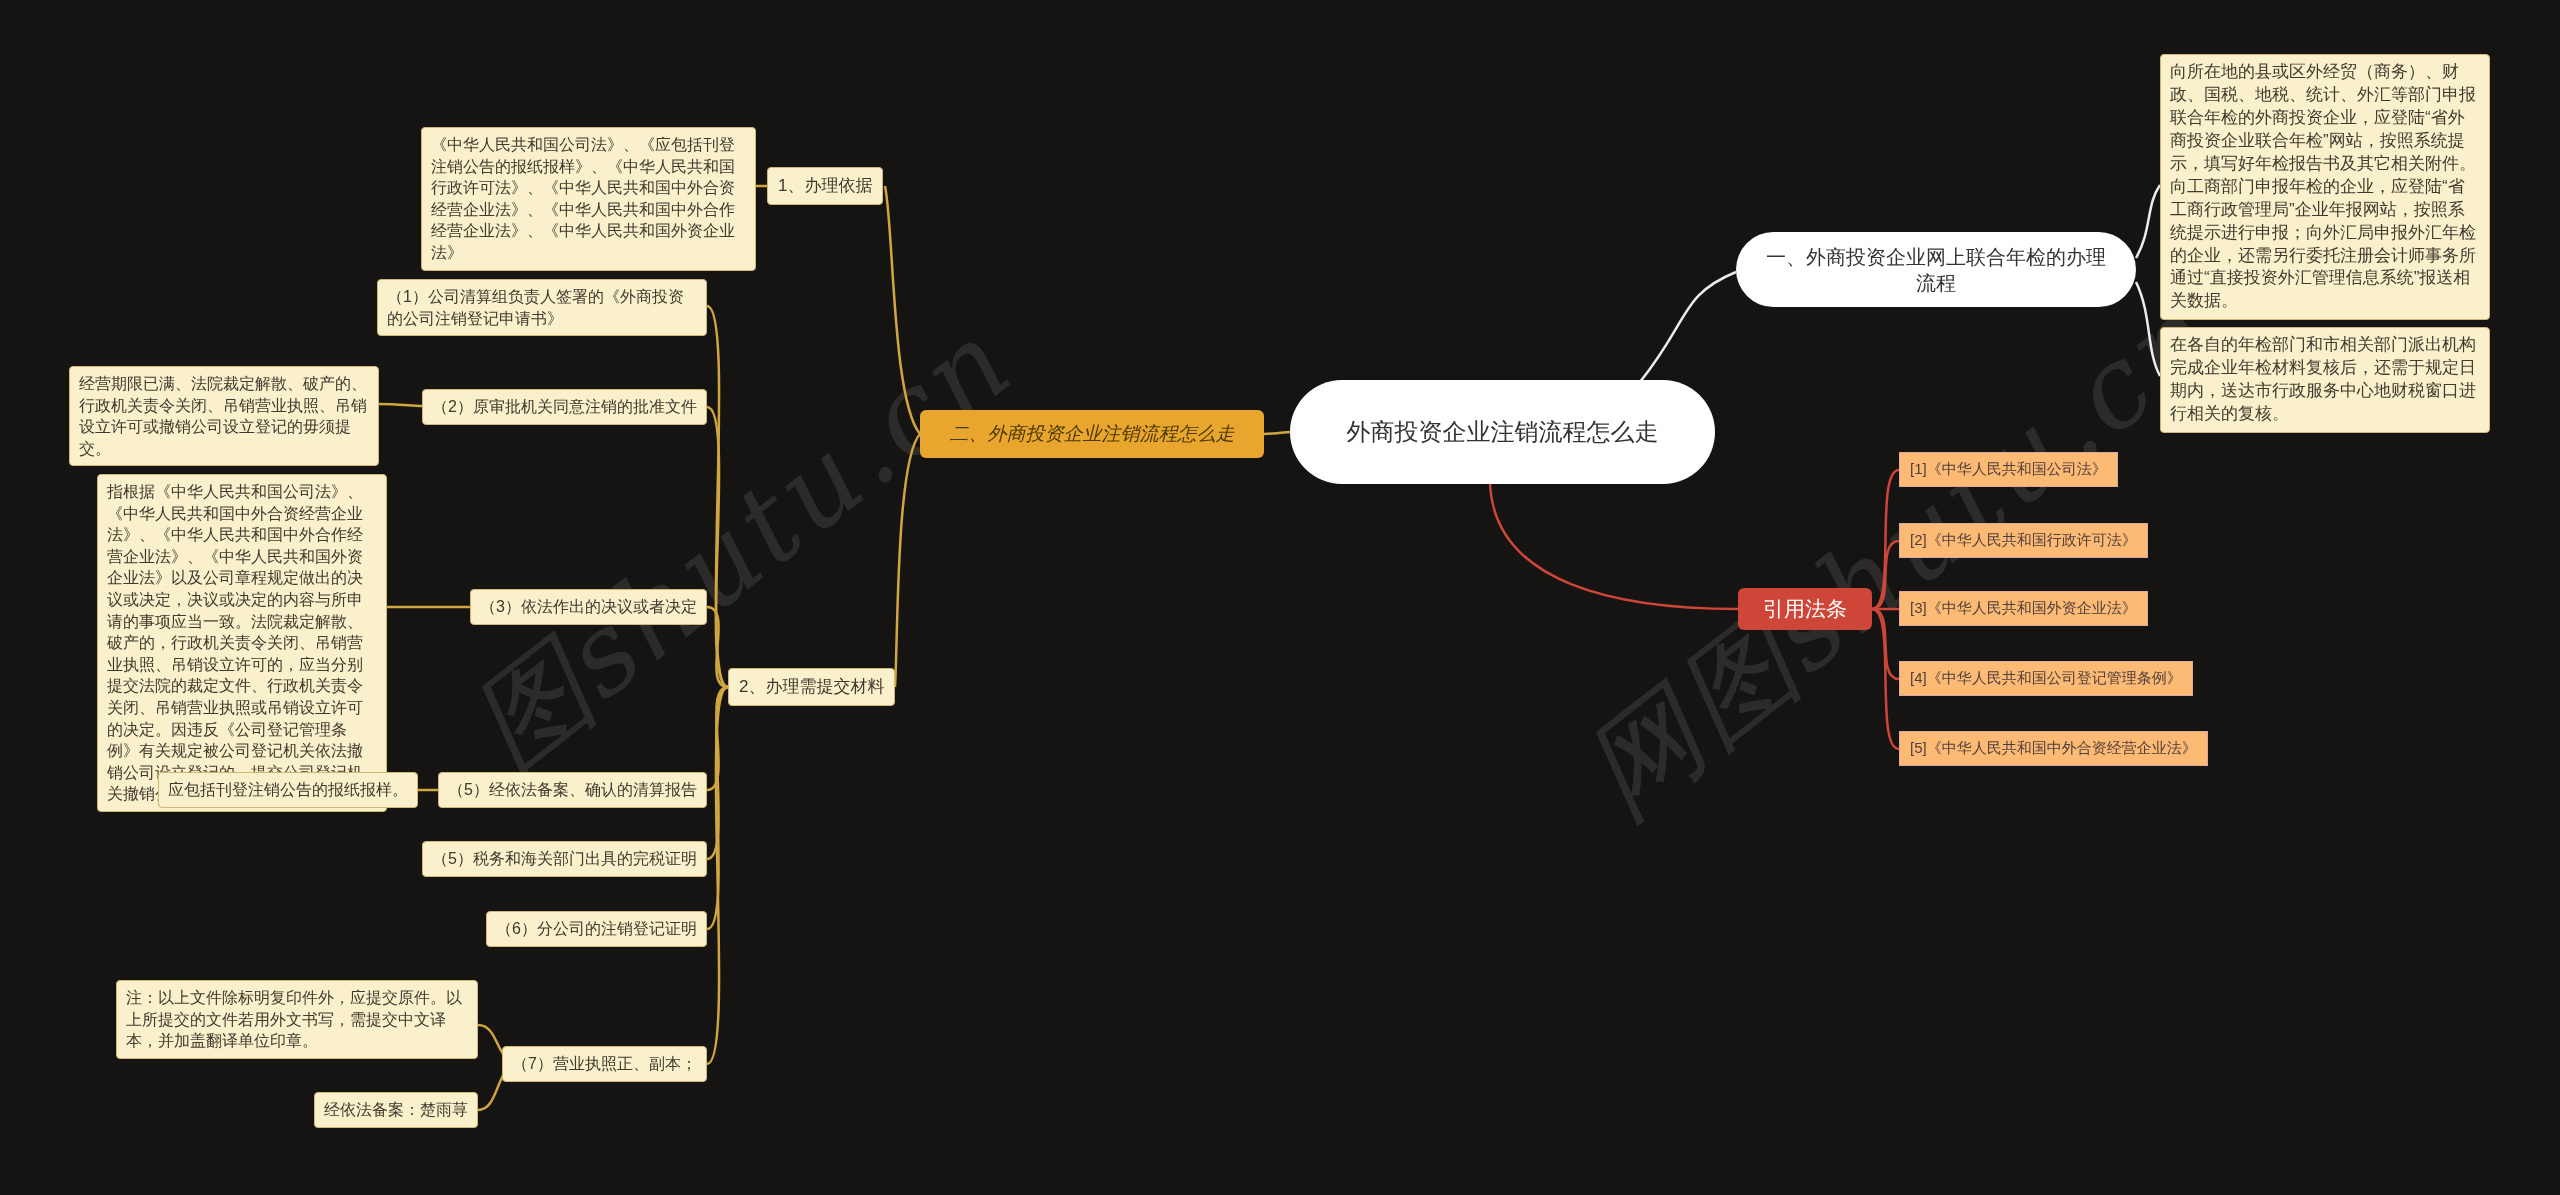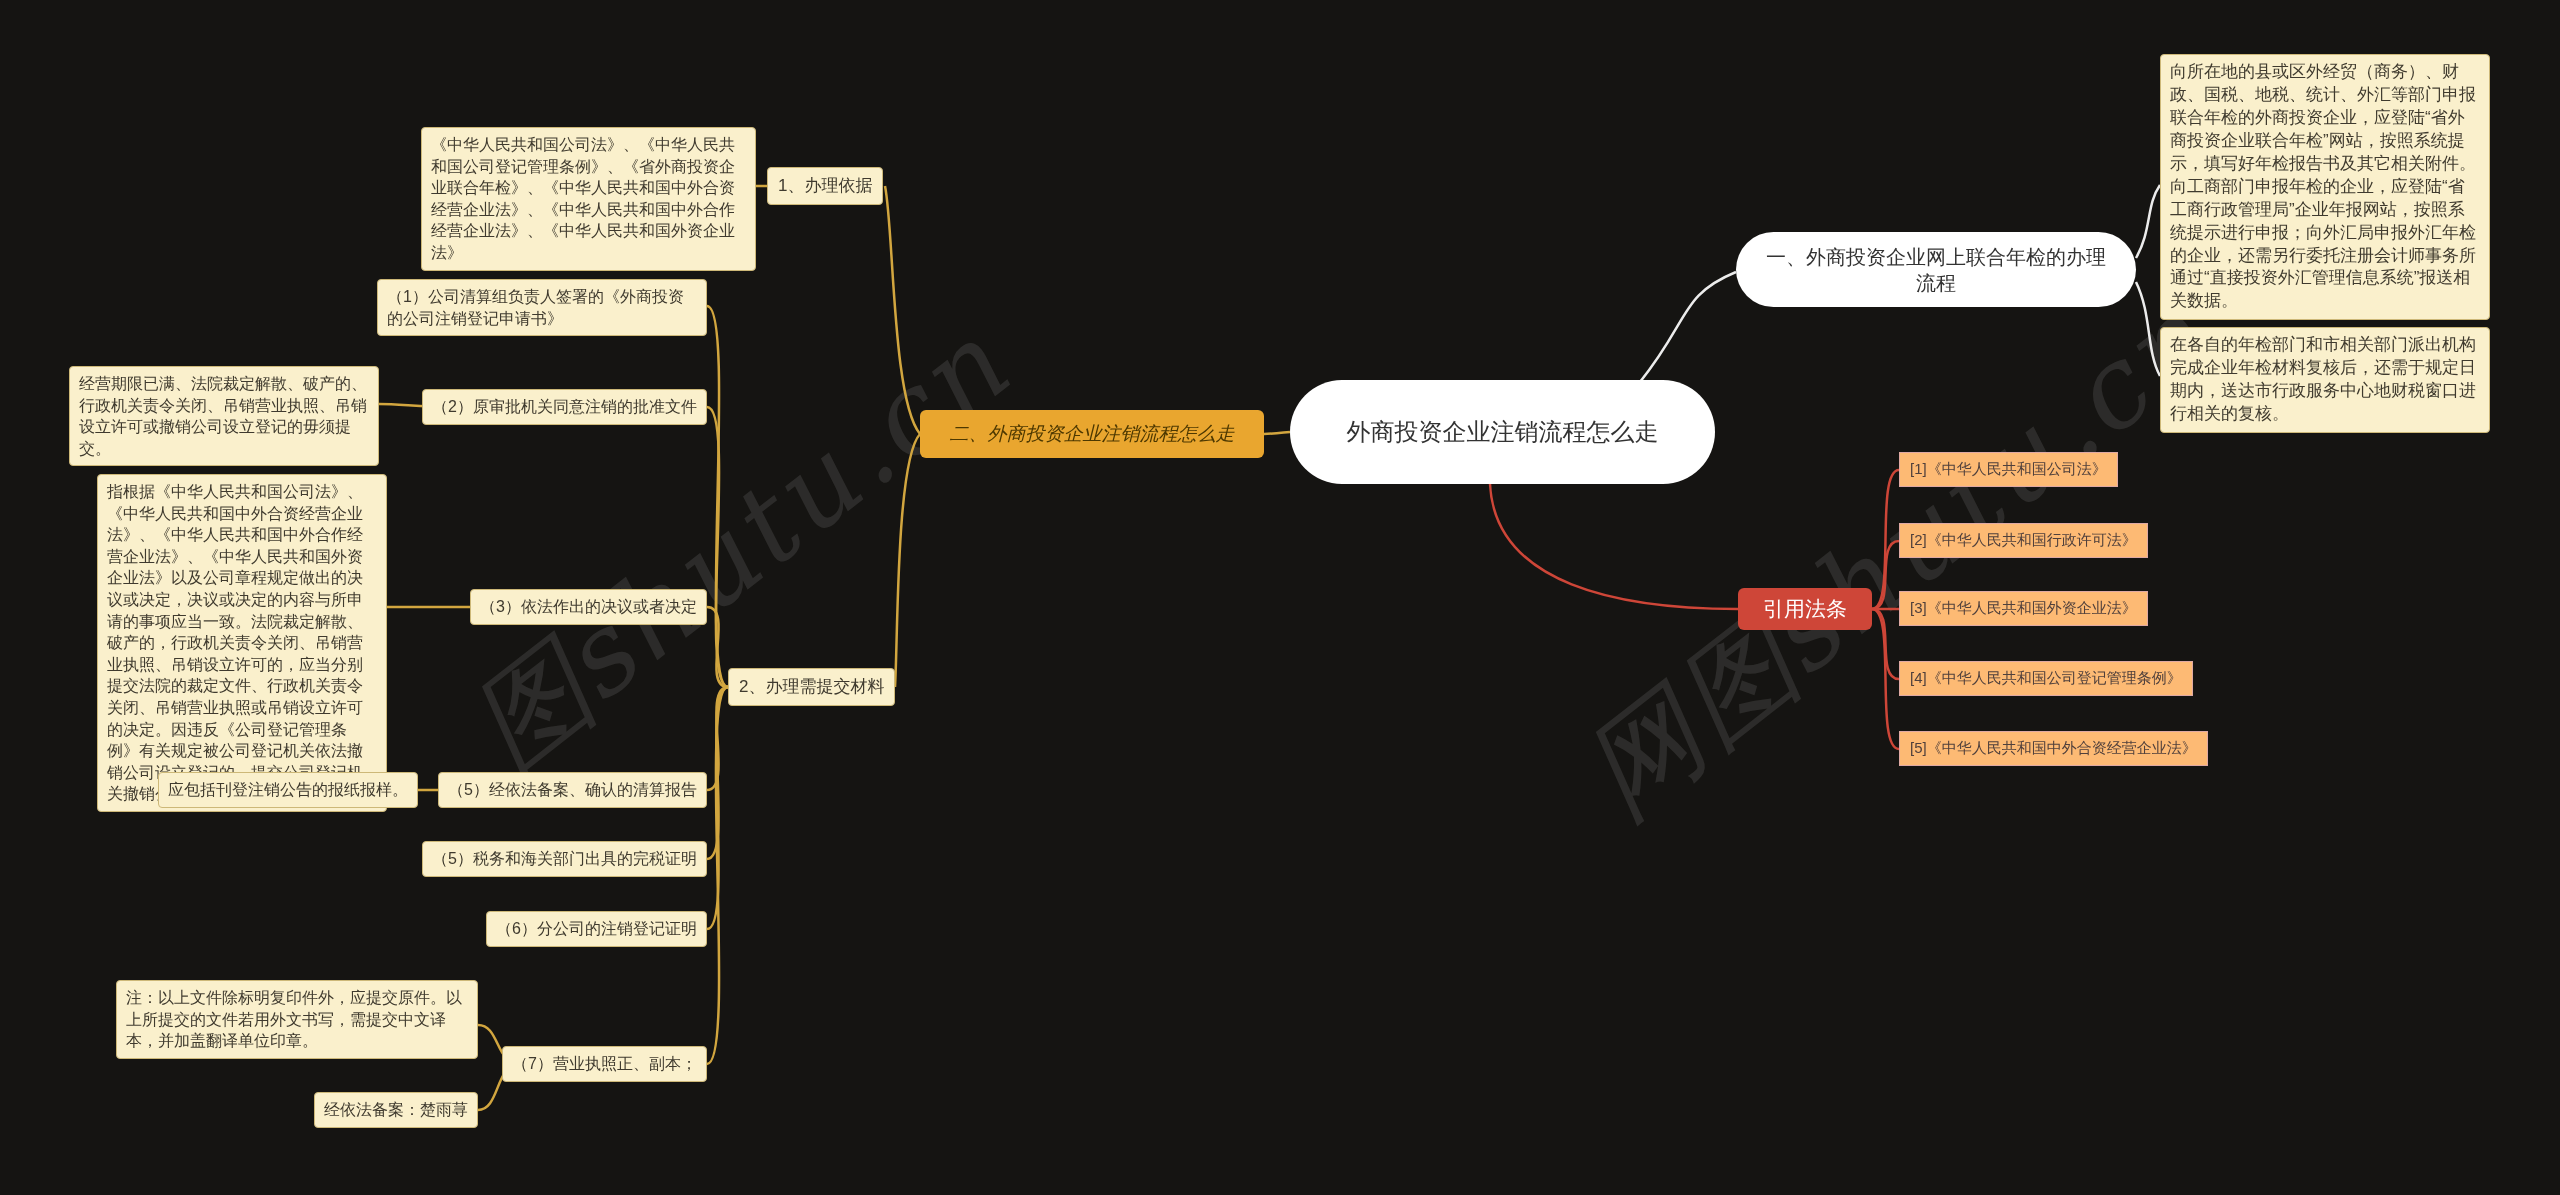--- a/index.html
+++ b/index.html
@@ -129,21 +129,21 @@
       <path d="M1872 609 C 1897 609, 1874 749, 1899 749"></path>
     </g>
   </svg>
 
   <div class="node pill" style="left:1290px; top:380px; width:425px; height:104px; font-size:24px; line-height:1.3; padding:0 40px;text-align:right;">外商投资企业注销流程怎么走</div>
 
   <div class="node gold-node" style="left:920px; top:410px; width:344px; height:48px;">二、外商投资企业注销流程怎么走</div>
 
   <div class="node box small-label" style="left:767px; top:167px;">1、办理依据</div>
 
-  <div class="node box" style="left:421px; top:127px; width:335px;">《中华人民共和国公司法》、《中华人民共和国公司登记管理条例》、《省外商投资企业联合年检》、《中华人民共和国中外合资经营企业法》、《中华人民共和国中外合作经营企业法》、《中华人民共和国外资企业法》</div>
+  <div class="node box" style="left:421px; top:127px; width:335px;">《中华人民共和国公司法》、《应包括刊登注销公告的报纸报样》、《中华人民共和国行政许可法》、《中华人民共和国中外合资经营企业法》、《中华人民共和国中外合作经营企业法》、《中华人民共和国外资企业法》</div>
 
   <div class="node box small-label" style="left:728px; top:668px;">2、办理需提交材料</div>
 
   <div class="node box" style="right:1853px; top:279px; width:330px;">（1）公司清算组负责人签署的《外商投资的公司注销登记申请书》</div>
   <div class="node box nowrap" style="right:1853px; top:389px;">（2）原审批机关同意注销的批准文件</div>
   <div class="node box nowrap" style="right:1853px; top:589px;">（3）依法作出的决议或者决定</div>
   <div class="node box nowrap" style="right:1853px; top:772px;">（5）经依法备案、确认的清算报告</div>
   <div class="node box nowrap" style="right:1853px; top:841px;">（5）税务和海关部门出具的完税证明</div>
   <div class="node box nowrap" style="right:1853px; top:911px;">（6）分公司的注销登记证明</div>
   <div class="node box nowrap" style="right:1853px; top:1046px;">（7）营业执照正、副本；</div>

